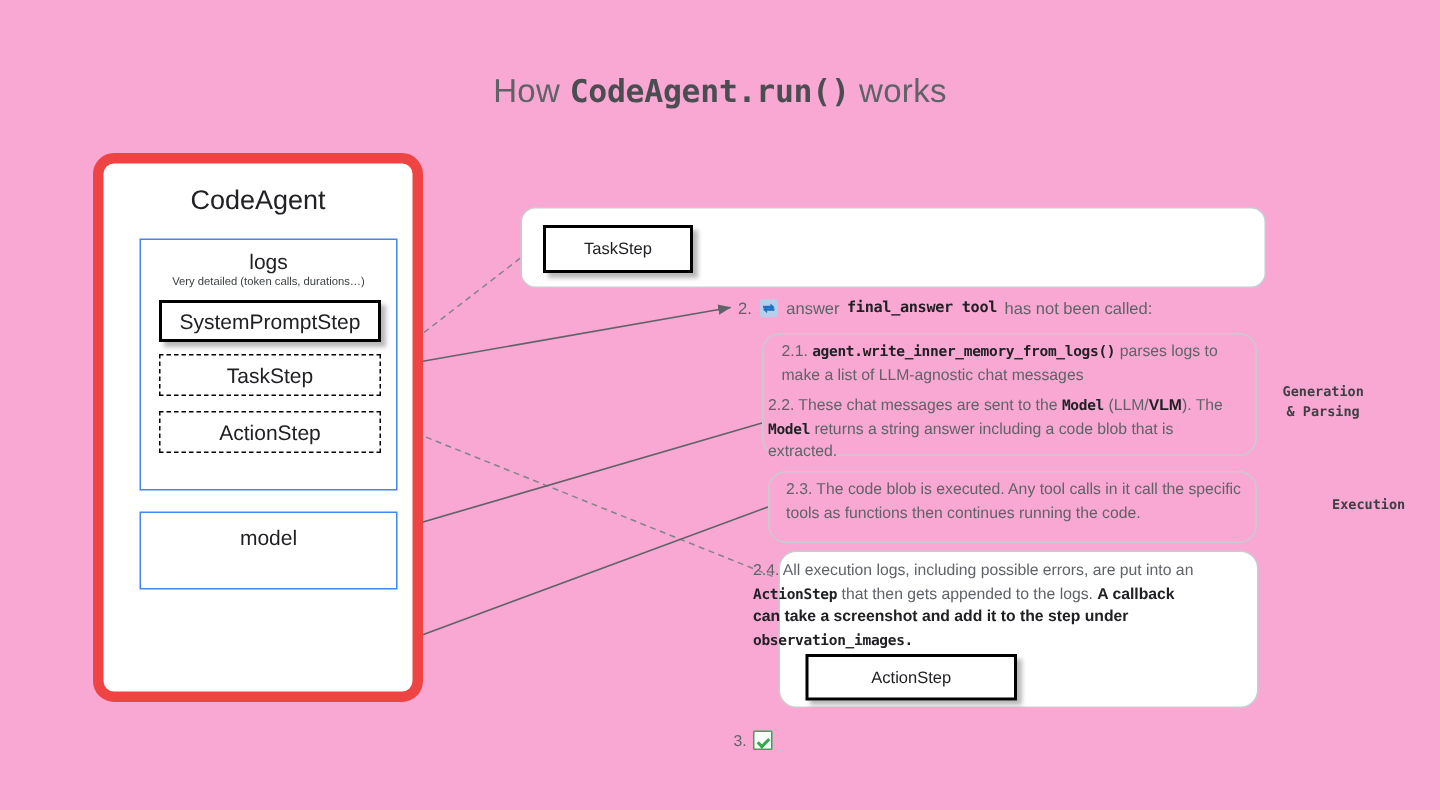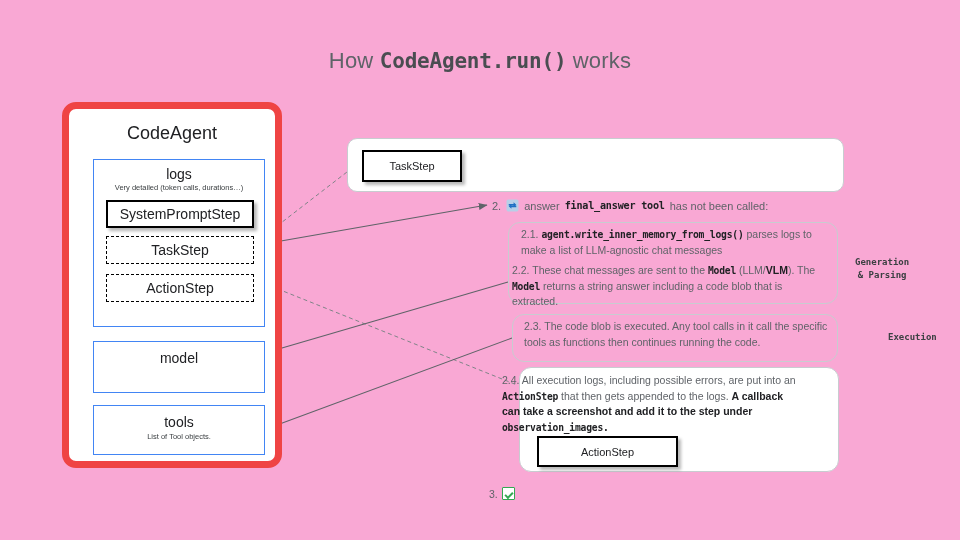--- a/index.html
+++ b/index.html
@@ -305,24 +305,20 @@
       </div>
       <div id="action-step-left" class="step-box dashed-box">
         <span>ActionStep</span>
       </div>
     </div>
 
     <div id="model-card" class="sub-card">
       <div class="sub-title">model</div>
     </div>
 
-    <div id="tools-card" class="sub-card">
-      <div class="sub-title">tools</div>
-      <div class="sub-desc">List of Tool objects.</div>
-    </div>
   </div>
 
   <div id="step1-card">
     <div id="task-step-right">
       <span>TaskStep</span>
     </div>
   </div>
 
   <div id="step2-head">
     <span>2.</span>

